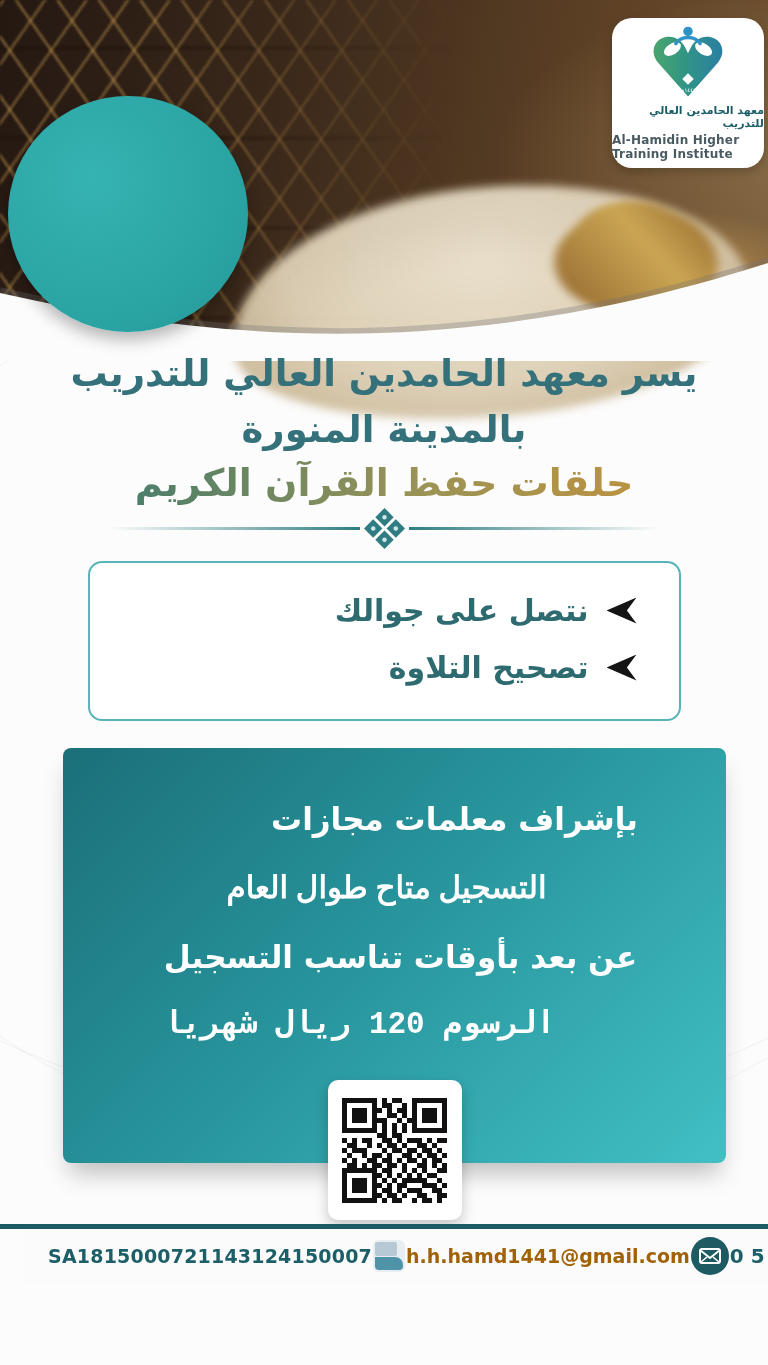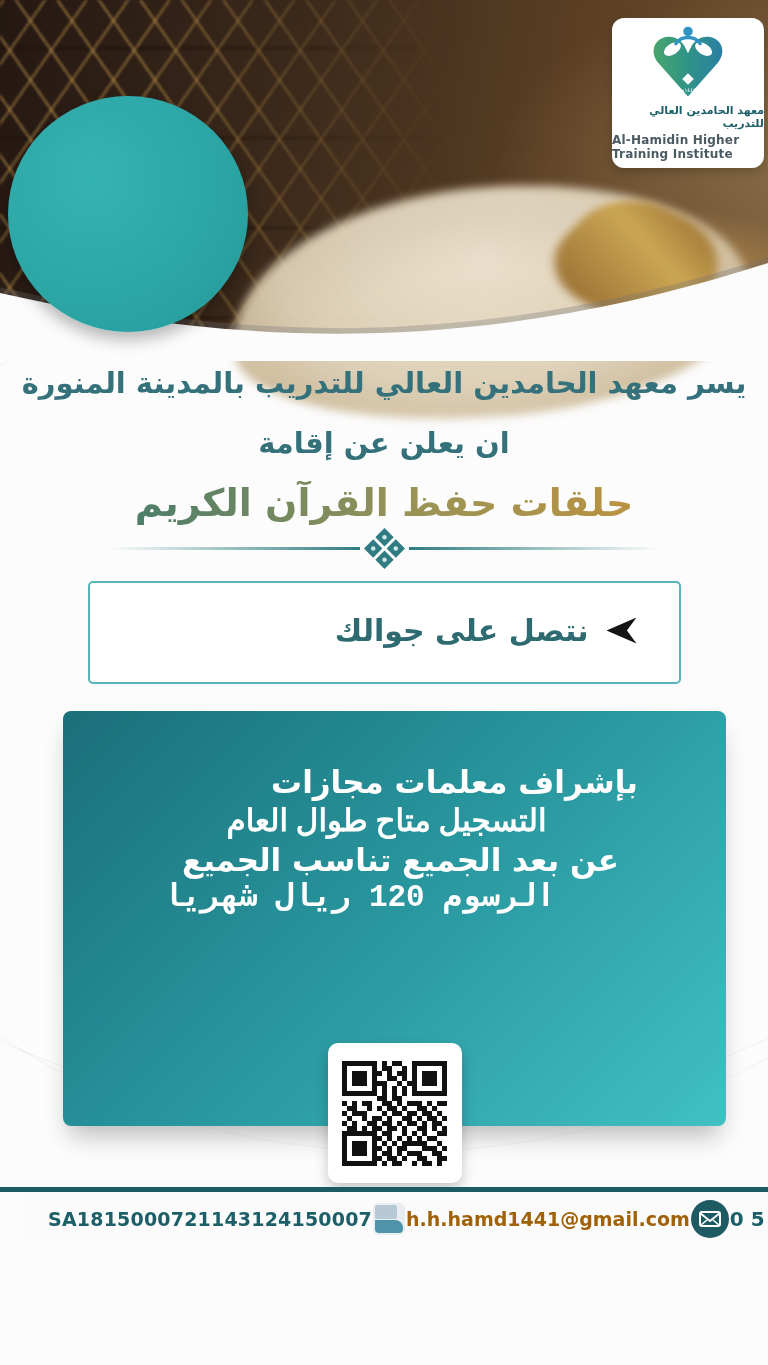--- a/index.html
+++ b/index.html
@@ -39,29 +39,29 @@
       radial-gradient(ellipse at 50% 30%, #f0e6d2 0%, #e2d4ba 55%, #cbb793 85%);
     border-radius:48% 52% 45% 55%/60% 55% 45% 40%;
     transform:rotate(-6deg);filter:blur(5px);opacity:.95;}
   .tassel{position:absolute;right:7%;top:56%;width:150px;height:120px;
     background:linear-gradient(20deg,#8a5c1f,#caa24a 60%,#8a5c1f);
     border-radius:40% 60% 50% 50%;transform:rotate(25deg) skewX(-20deg);filter:blur(4px);opacity:.9;}
   .hero-curve{position:absolute;left:0;bottom:-1px;width:100%;height:130px;display:block;}
   .teal-circle{position:absolute;left:8px;top:96px;width:240px;height:236px;border-radius:50%;
     background:radial-gradient(circle at 35% 35%, #35b3b2, #2aa2a2 70%, #259596);
     box-shadow:0 8px 16px rgba(0,0,0,.28);z-index:3;}
-  .logo-card{position:absolute;right:4px;top:18px;width:152px;height:150px;background:#fff;border-radius:12px;
+  .logo-card{position:absolute;right:4px;top:18px;width:152px;height:150px;background:#fff;border-radius:20px;
     box-shadow:0 4px 10px rgba(0,0,0,.2);display:flex;flex-direction:column;align-items:center;
     padding-top:8px;box-sizing:border-box;z-index:4;}
   .logo-name-ar{font-size:11px;font-weight:bold;color:#1d5f68;margin-top:2px;}
   .logo-name-en{font-size:12px;font-weight:bold;color:#4a5a63;margin-top:3px;letter-spacing:.2px;}
 
   
   .intro{position:relative;z-index:1;margin-top:-14px;text-align:center;}
-  .intro p{margin:16px;font-size:29px;line-height:1.5;font-weight:600;color:#34717b;}
+  .intro p{margin:0;font-size:37px;line-height:1.5;font-weight:600;color:#34717b;}
 
   
   .title{position:relative;z-index:1;margin:4px 0 0;text-align:center;
     font-size:38px;font-weight:bold;color:#9b8a4d;}
   @supports ((background-clip:text) or (-webkit-background-clip:text)){
     .title{
       background:linear-gradient(to left,#c4923a 8%,#9b9355 45%,#3c7a6e 90%);
       -webkit-background-clip:text;background-clip:text;
       color:transparent;-webkit-text-fill-color:transparent;}
   }
@@ -69,32 +69,32 @@
   
   .divider{position:relative;z-index:1;margin-top:8px;height:30px;display:flex;align-items:center;justify-content:center;}
   .div-line{height:3px;width:252px;}
   .div-line.left{background:linear-gradient(to right,rgba(47,125,130,0),#2f7d82);}
   .div-line.right{background:linear-gradient(to left,rgba(47,125,130,0),#2f7d82);}
   .orn{display:grid;grid-template-columns:13px 13px;grid-gap:3px;transform:rotate(45deg);margin:0 10px;}
   .orn span{width:13px;height:13px;background:radial-gradient(circle,#cfe7e8 0 18%,#2f7d82 30% 100%);}
 
   
   .features-card{position:relative;z-index:1;margin:18px auto 0;width:593px;box-sizing:border-box;
-    background:#fff;border:2px solid #57b4ba;border-radius:5px;
+    background:#fff;border:2px solid #57b4ba;border-radius:14px;
     padding:30px 42px 34px;display:flex;flex-direction:column;gap:22px;}
   .feature{display:flex;align-items:center;gap:18px;}
   .arrow{flex:0 0 auto;width:30px;height:26px;background:#141414;
     clip-path:polygon(100% 0,0 50%,100% 100%,68% 50%);}
   .feature-label{font-size:30px;font-weight:bold;color:#2d6b71;}
 
   
   .teal-box{position:relative;z-index:1;margin:27px 0 0 63px;width:663px;height:415px;border-radius:8px;
     background:linear-gradient(135deg,#1b6f79 0%,#27939b 45%,#41c0c4 100%);
     box-shadow:0 16px 24px -6px rgba(0,0,0,.25);}
-  .details{padding-top:52px;display:flex;flex-direction:column;align-items:center;}
+  .details{padding-top:52px;display:flex;flex-direction:column;gap:30px;align-items:center;}
   .details p{margin:0;font-size:31px;font-weight:600;color:#fff;line-height:1.25;}
   .details p:nth-child(1){transform:translateX(60px);}
   .details p:nth-child(2){transform:translateX(-8px);font-family:Liberation Serif, serif;}
   .details p:nth-child(3){transform:translateX(6px);}
   .details p:nth-child(4){transform:translateX(-35px);font-family:Liberation Mono, monospace;}
   .qr-card{position:absolute;left:50%;transform:translateX(-50%);top:332px;width:134px;height:140px;
     background:#fff;border-radius:10px;box-shadow:0 6px 14px rgba(0,0,0,.22);
     display:flex;align-items:center;justify-content:center;z-index:2;}
   .qr-grid{display:grid;grid-template-columns:repeat(21,5px);grid-auto-rows:5px;}
   .qr-grid i{display:block;}
@@ -145,48 +145,51 @@
         <circle cx="60" cy="8" r="7" fill="#2f93c5"></circle>
         <path d="M42,26 C50,14 70,14 78,26" fill="none" stroke="#2f93c5" stroke-width="5" stroke-linecap="round"></path>
       </svg>
       <div class="logo-name-ar" dir="rtl">معهد الحامدين العالي للتدريب</div>
       <div class="logo-name-en">Al-Hamidin Higher Training Institute</div>
     </div>
   </header>
 
   <section class="intro" dir="rtl">
     <p>يسر معهد الحامدين العالي للتدريب بالمدينة المنورة</p>
-    <p>ان يعلن عن إقامة</p>
   </section>
 
   <h1 class="title" dir="rtl">حلقات حفظ القرآن الكريم</h1>
 
   <div class="divider">
     <span class="div-line left"></span>
     <span class="orn">
         <span></span>
         <span></span>
         <span></span>
         <span></span>
       </span>
     <span class="div-line right"></span>
   </div>
 
   <section class="features-card" dir="rtl">
     <div class="feature">
       <span class="arrow"></span>
       <span class="feature-label">نتصل على جوالك</span>
     </div>
+    <div class="feature">
+      <span class="arrow"></span>
+      <span class="feature-label">تصحيح التلاوة</span>
+    </div>
   </section>
 
   <section class="teal-box">
     <div class="details" dir="rtl">
       <p>بإشراف معلمات مجازات</p>
       <p>التسجيل متاح طوال العام</p>
-      <p>عن بعد الجميع تناسب الجميع</p>
+      <p>عن بعد بأوقات تناسب التسجيل</p>
       <p>الرسوم 120 ريال شهريا</p>
     </div>
     <div class="qr-card">
       <div class="qr-grid" id="qr-grid">
           <i class="on"></i>
           <i class="on"></i>
           <i class="on"></i>
           <i class="on"></i>
           <i class="on"></i>
           <i class="on"></i>

